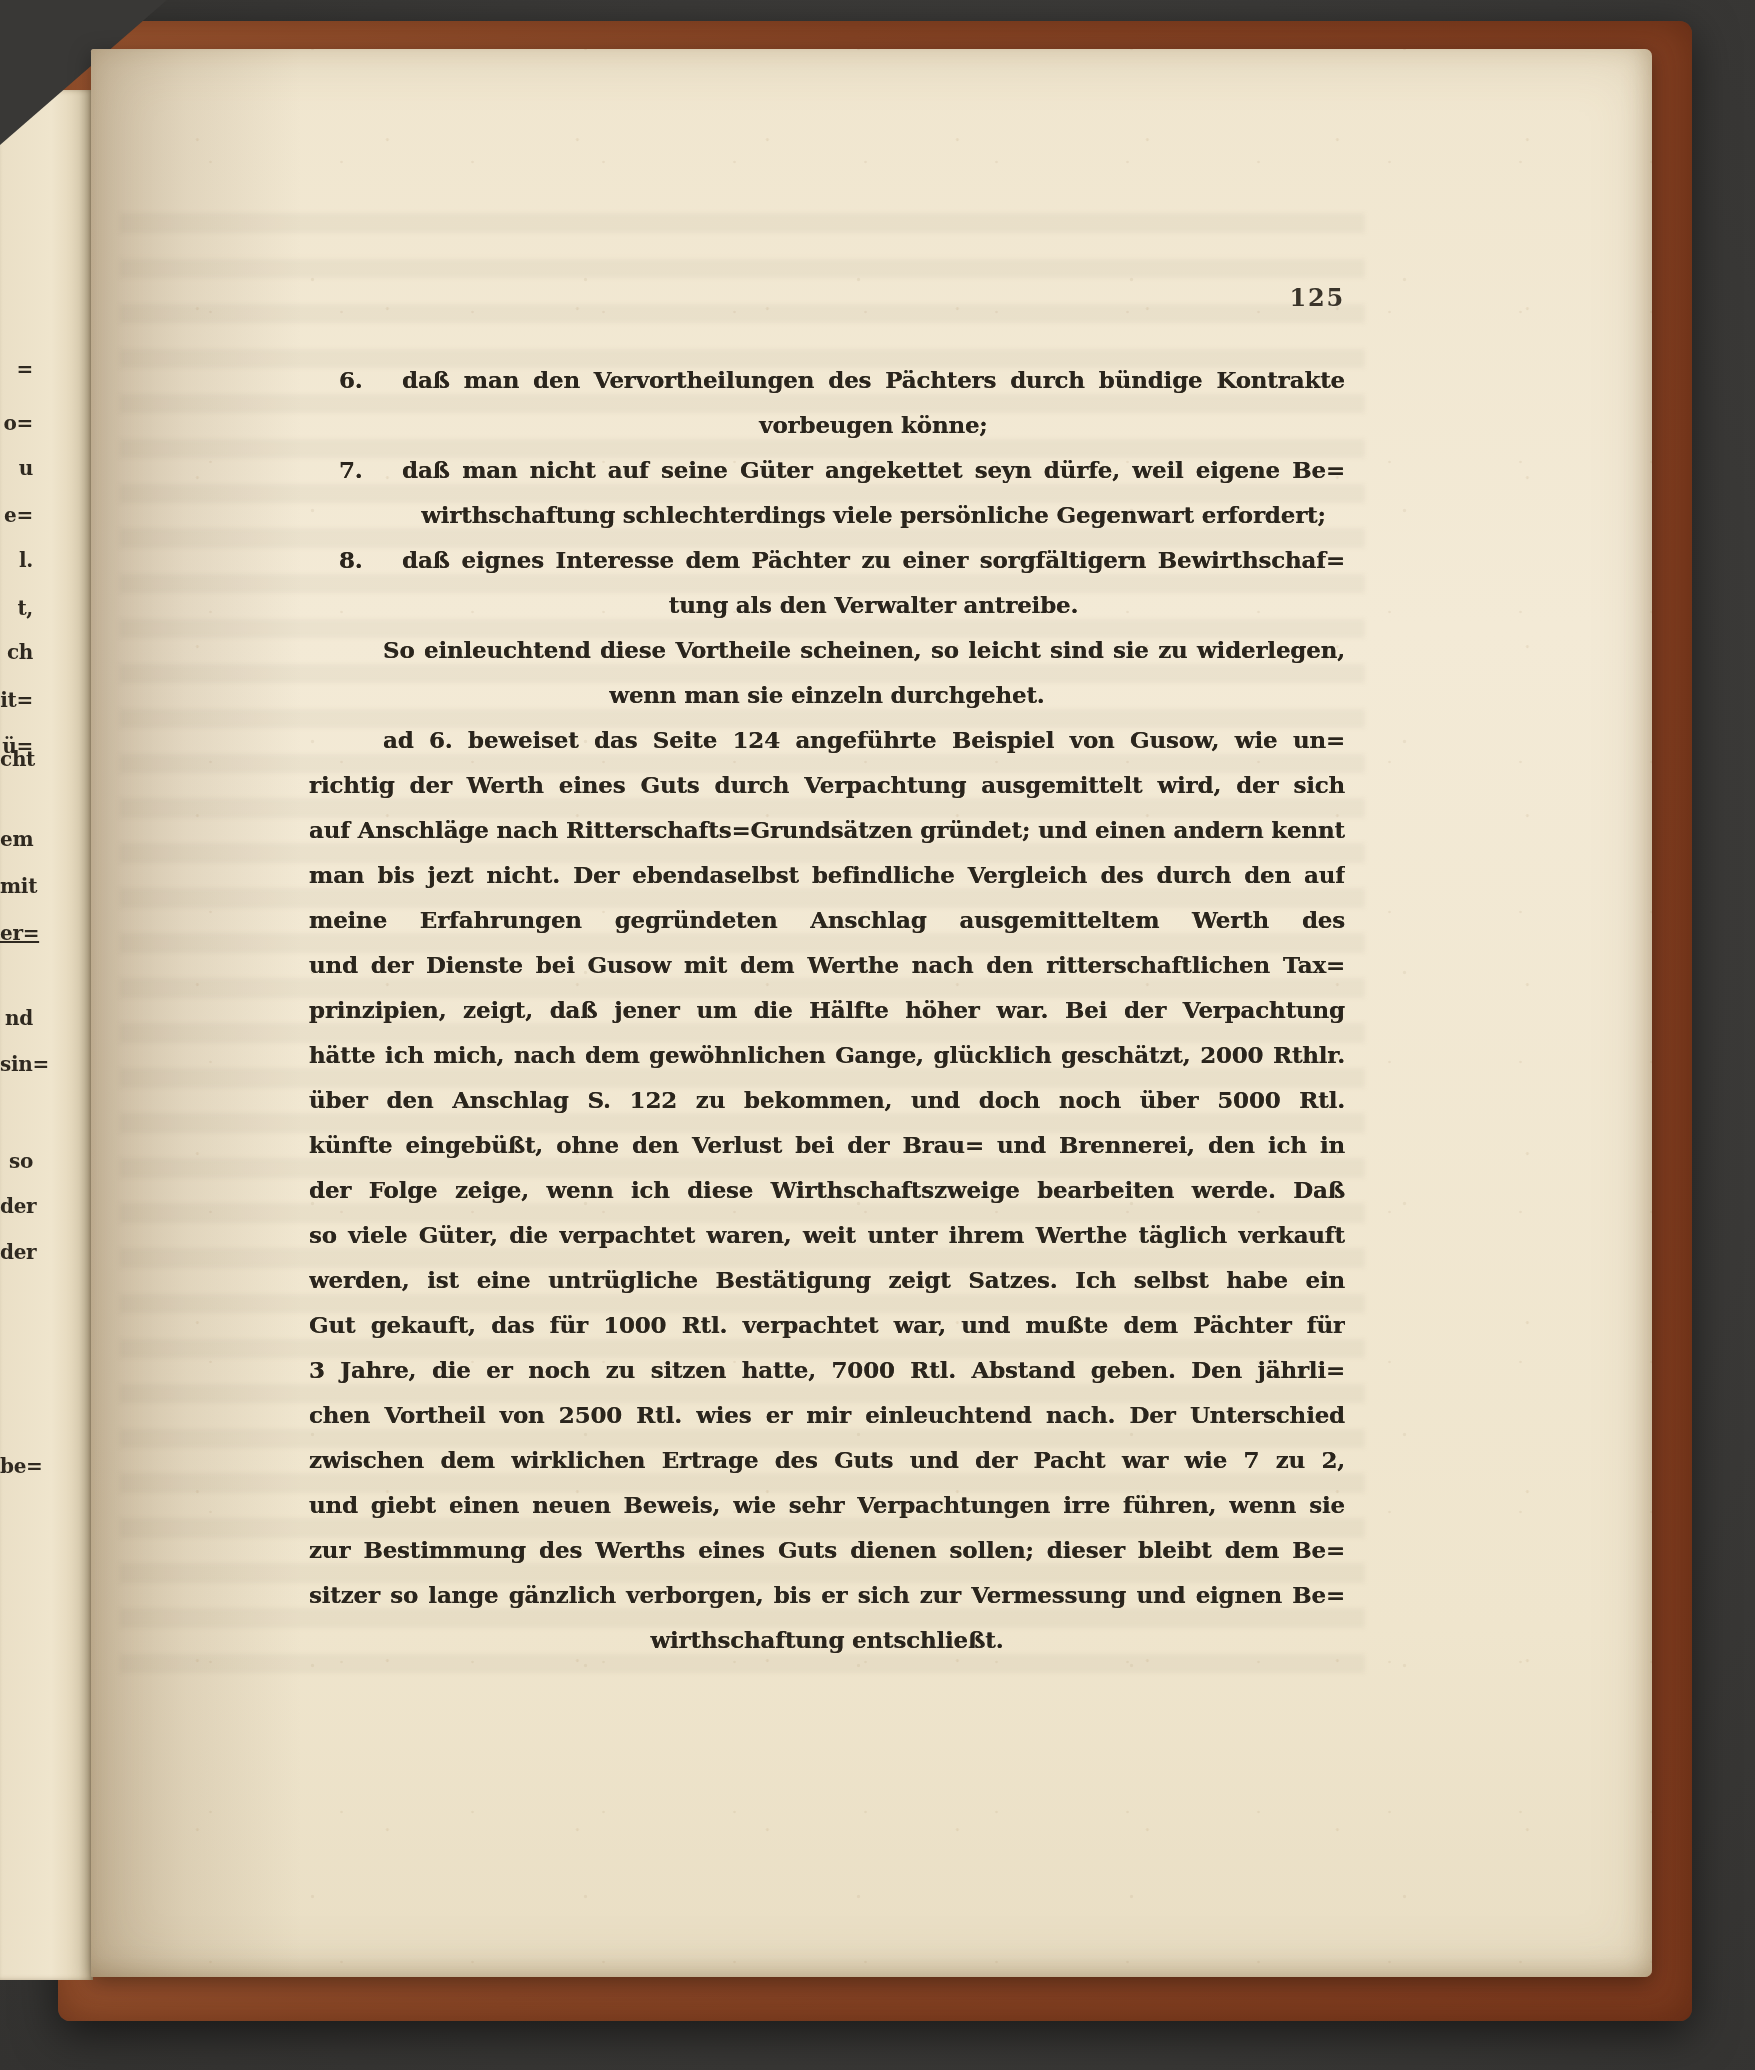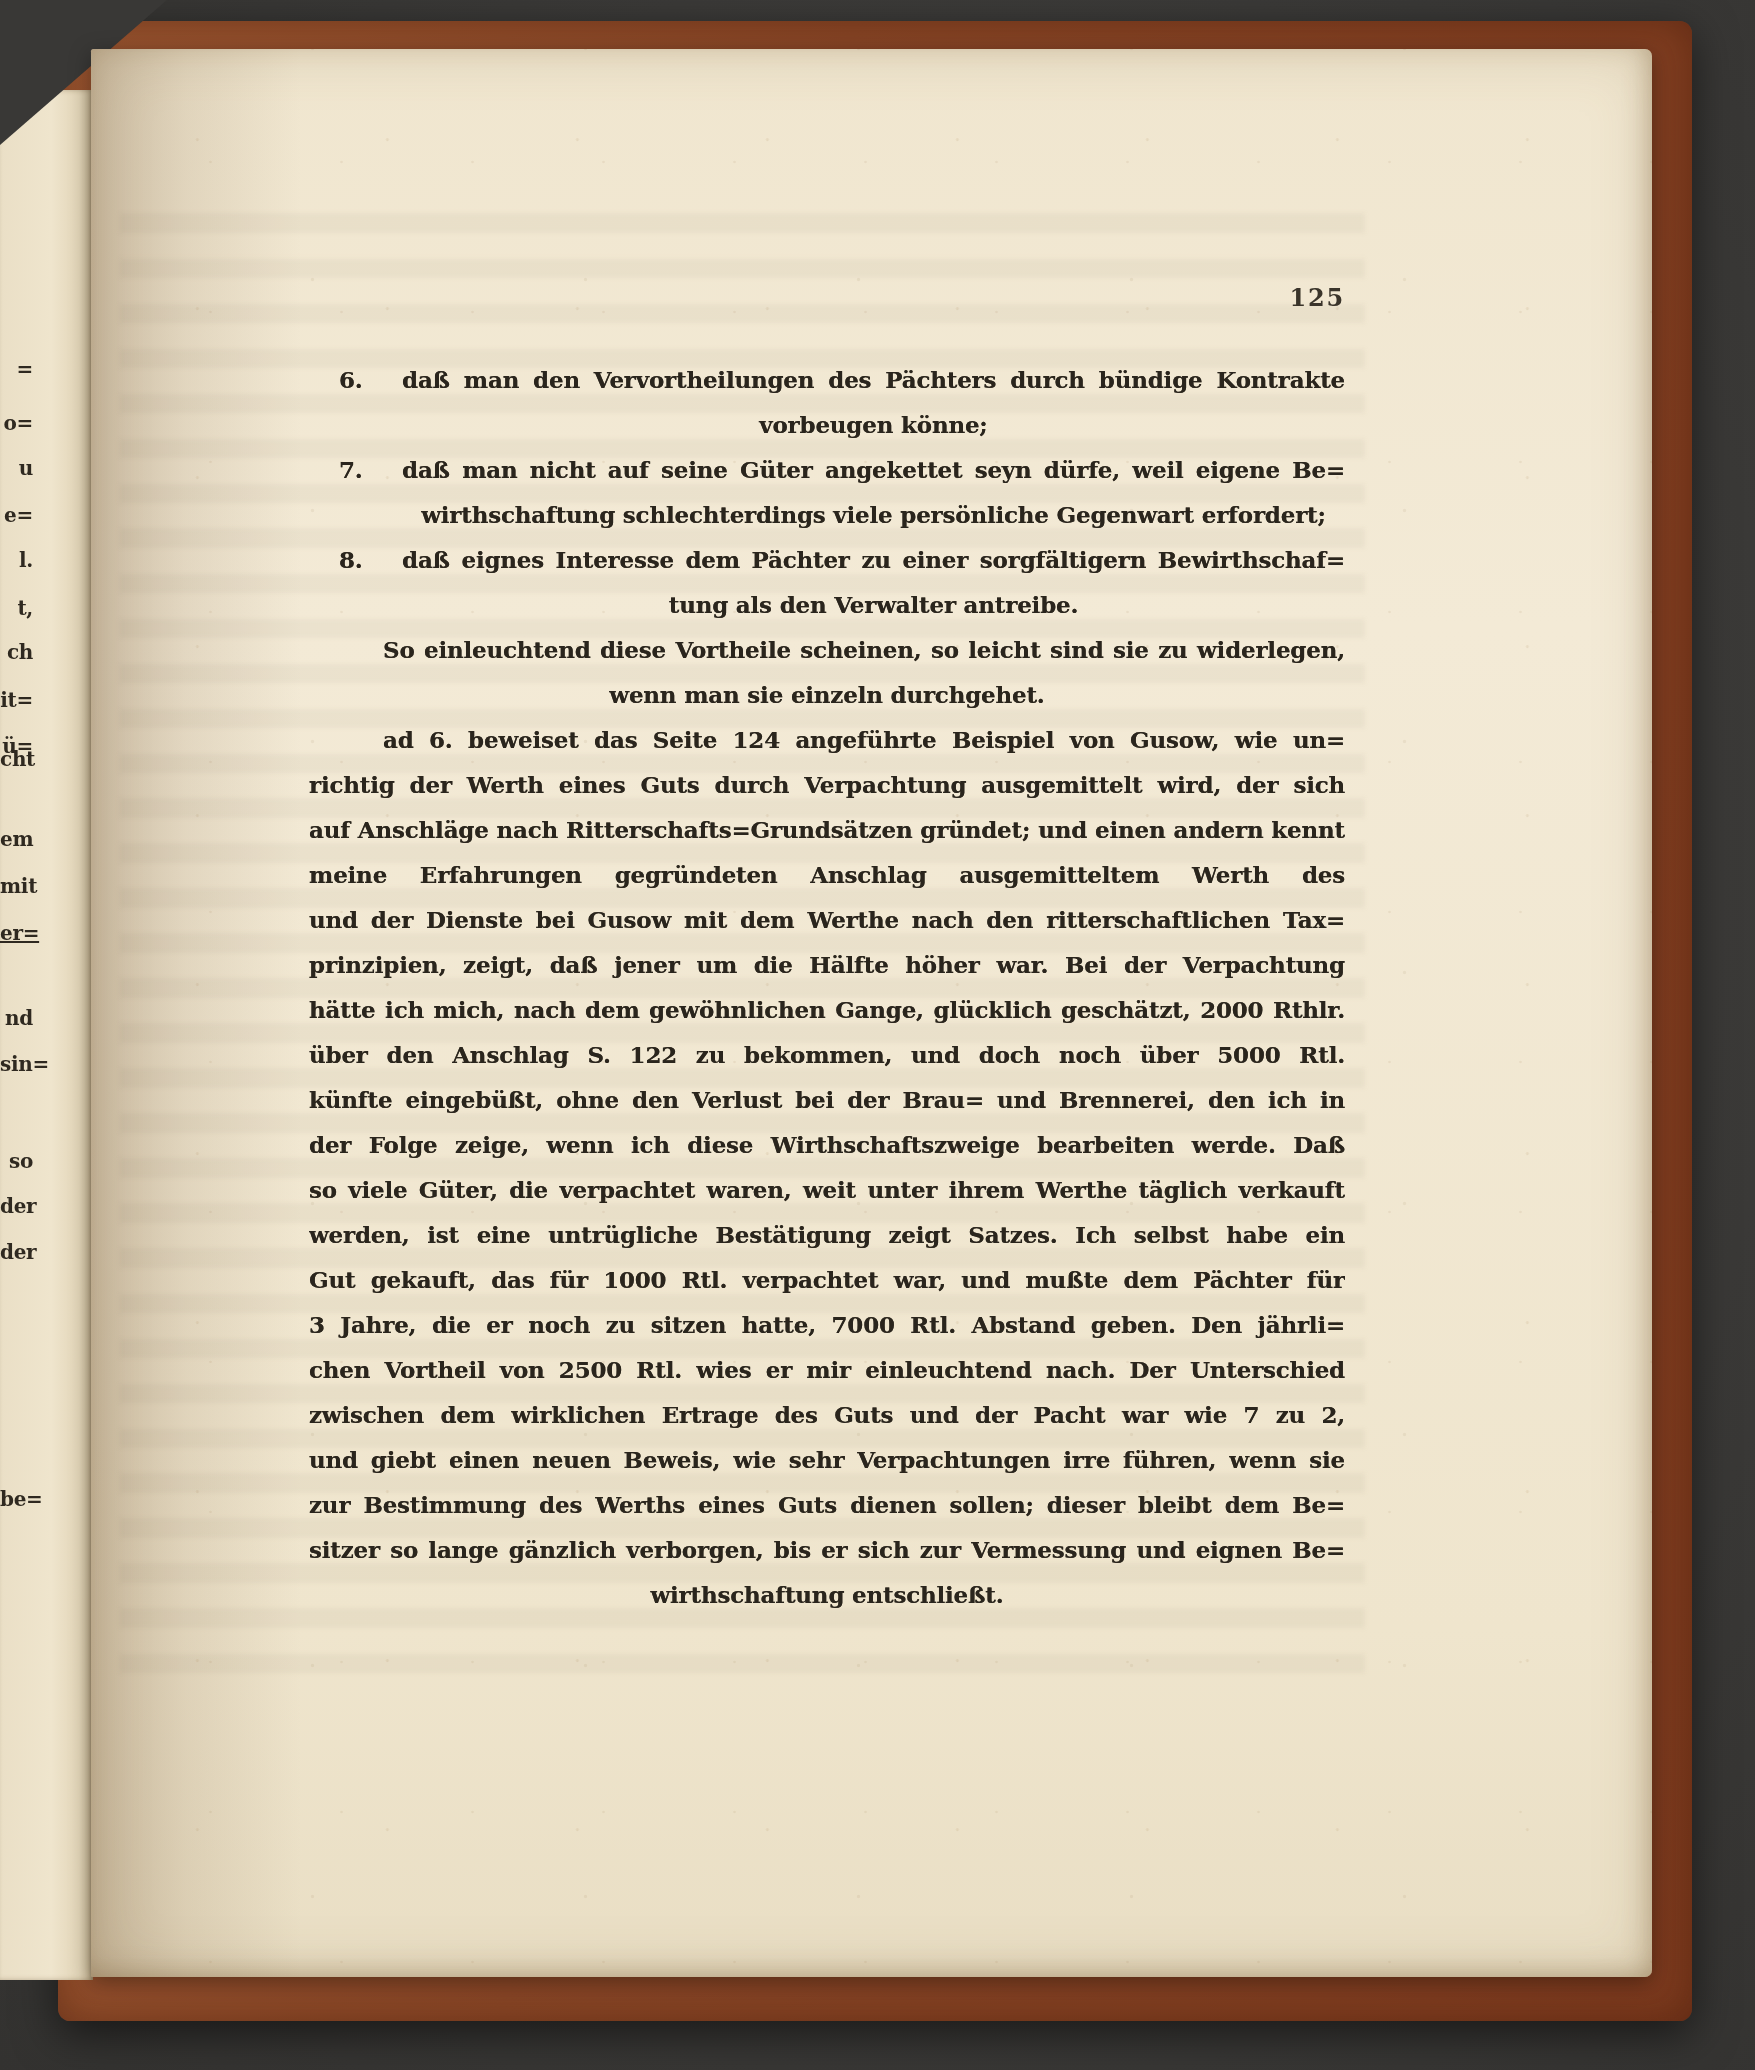--- a/index.html
+++ b/index.html
@@ -83,40 +83,41 @@
       <span class="frag" style="top: 644px;">ü=</span>
       <span class="frag" style="top: 657px;">cht</span>
       <span class="frag" style="top: 737px;">em</span>
       <span class="frag" style="top: 784px;">mit</span>
       <span class="frag" style="top: 831px; text-decoration: underline;">er=</span>
       <span class="frag" style="top: 916px;">nd</span>
       <span class="frag" style="top: 962px;">sin=</span>
       <span class="frag" style="top: 1059px;">so</span>
       <span class="frag" style="top: 1104px;">der</span>
       <span class="frag" style="top: 1150px;">der</span>
-      <span class="frag" style="top: 1397px;">be=</span>
+      <span class="frag" style="top: 1364px;">be=</span>
     </div>
   <div class="corner-tl"></div>
 
   <div class="page"></div>
   <div class="ghost"></div>
 
   <div class="pagenum">125</div>
   <div class="tb">
       <div class="line li j"><span class="num">6.</span>daß man den Vervortheilungen des Pächters durch bündige Kontrakte</div>
       <div class="line cont">vorbeugen könne;</div>
       <div class="line li j"><span class="num">7.</span>daß man nicht auf seine Güter angekettet seyn dürfe, weil eigene Be=</div>
       <div class="line cont">wirthschaftung schlechterdings viele persönliche Gegenwart erfordert;</div>
       <div class="line li j"><span class="num">8.</span>daß eignes Interesse dem Pächter zu einer sorgfältigern Bewirthschaf=</div>
       <div class="line cont">tung als den Verwalter antreibe.</div>
       <div class="line para j">So einleuchtend diese Vortheile scheinen, so leicht sind sie zu widerlegen,</div>
       <div class="line">wenn man sie einzeln durchgehet.</div>
       <div class="line para j">ad 6. beweiset das Seite 124 angeführte Beispiel von Gusow, wie un=</div>
       <div class="line j">richtig der Werth eines Guts durch Verpachtung ausgemittelt wird, der sich</div>
       <div class="line j">auf Anschläge nach Ritterschafts=Grundsätzen gründet; und einen andern kennt</div>
+      <div class="line j">man bis jezt nicht.  Der ebendaselbst befindliche Vergleich des durch den auf</div>
       <div class="line j">meine Erfahrungen gegründeten Anschlag ausgemitteltem Werth des Ackerbaues</div>
       <div class="line j">und der Dienste bei Gusow mit dem Werthe nach den ritterschaftlichen Tax=</div>
       <div class="line j">prinzipien, zeigt, daß jener um die Hälfte höher war.  Bei der Verpachtung</div>
       <div class="line j">hätte ich mich, nach dem gewöhnlichen Gange, glücklich geschätzt, 2000 Rthlr.</div>
       <div class="line j">über den Anschlag S. 122 zu bekommen, und doch noch über 5000 Rtl. jährlicher Ein=</div>
       <div class="line j">künfte eingebüßt, ohne den Verlust bei der Brau= und Brennerei, den ich in</div>
       <div class="line j">der Folge zeige, wenn ich diese Wirthschaftszweige bearbeiten werde.  Daß</div>
       <div class="line j">so viele Güter, die verpachtet waren, weit unter ihrem Werthe täglich verkauft</div>
       <div class="line j">werden, ist eine untrügliche Bestätigung zeigt Satzes.  Ich selbst habe ein</div>
       <div class="line j">Gut gekauft, das für 1000 Rtl. verpachtet war, und mußte dem Pächter für</div>

